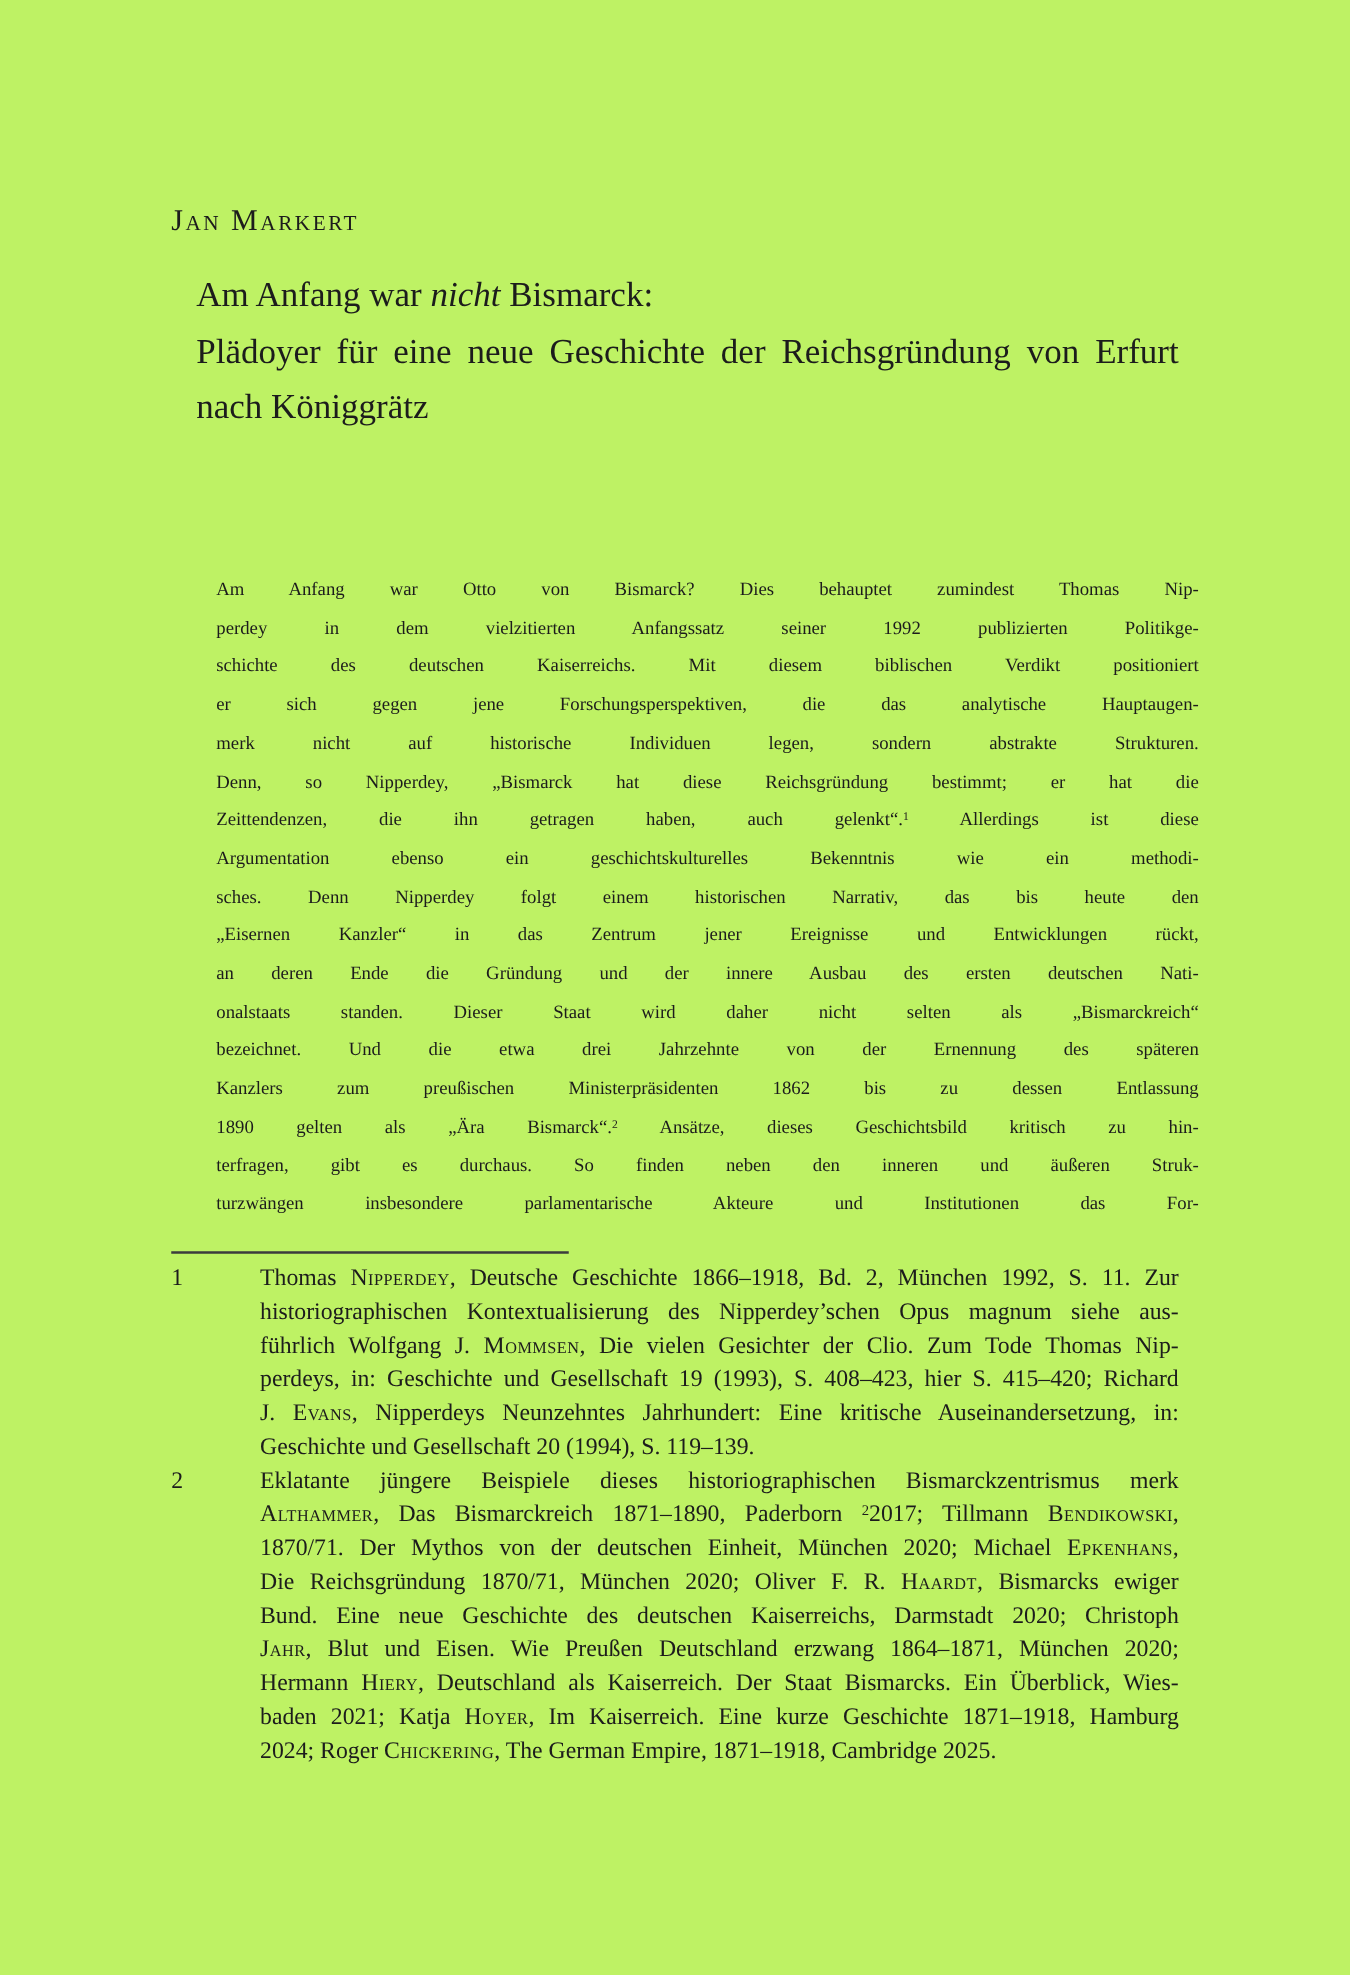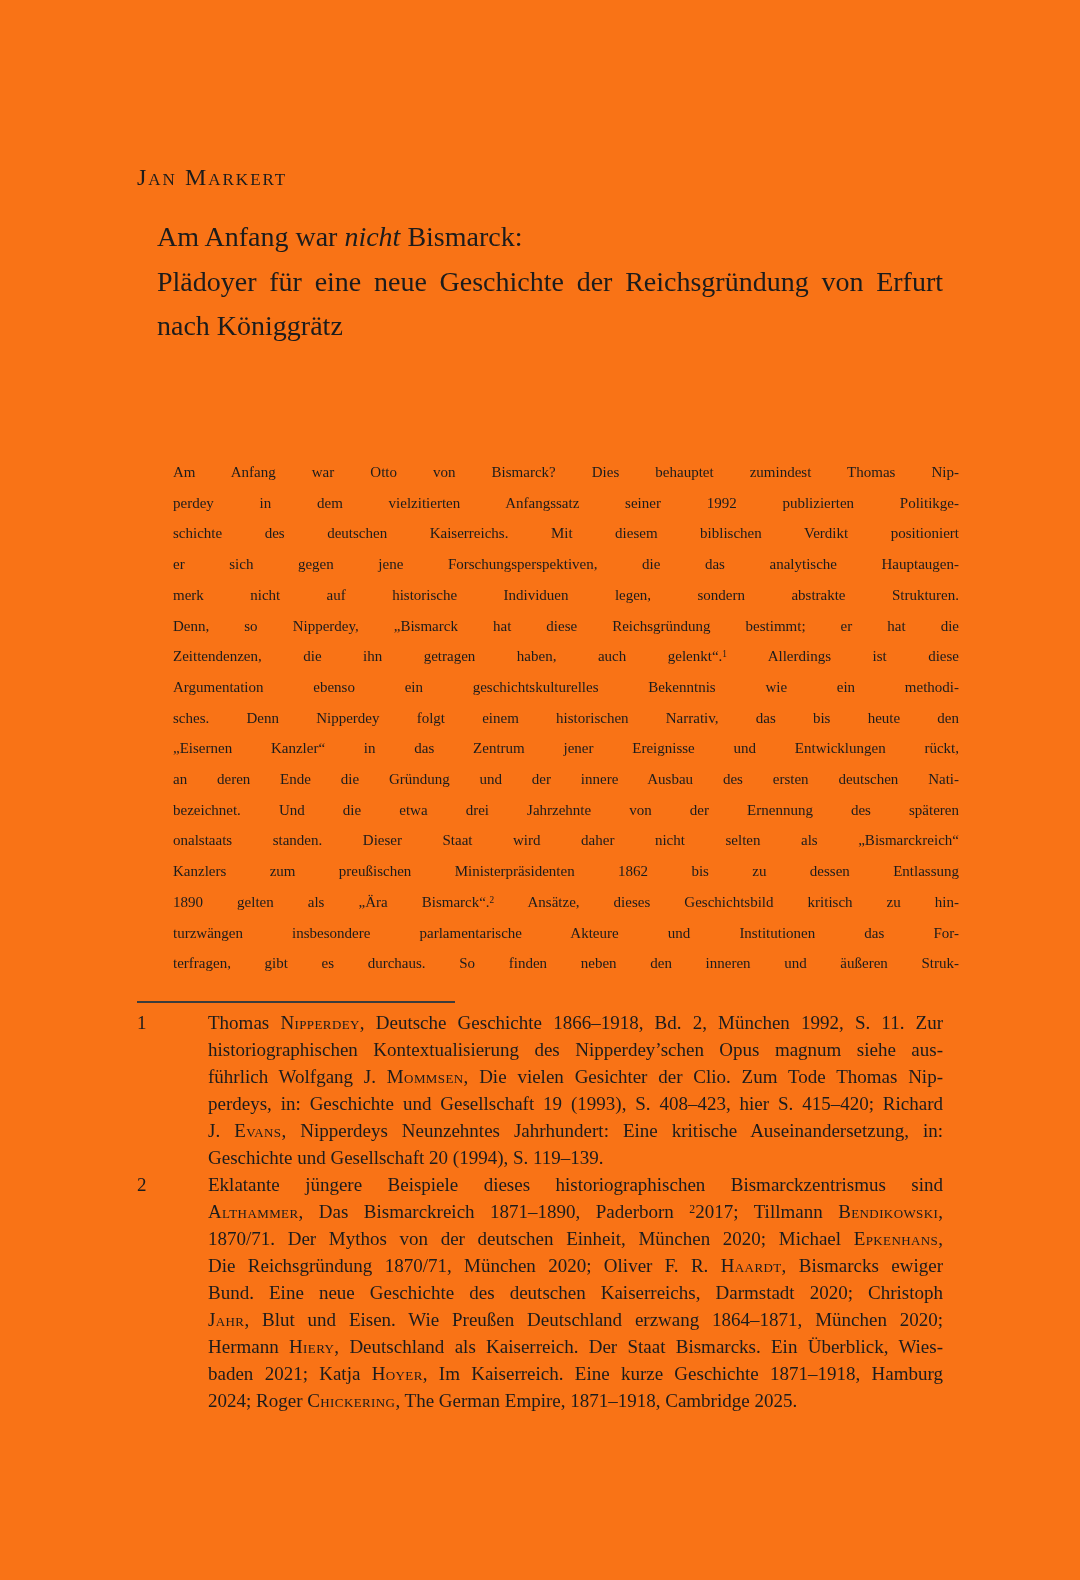--- a/index.html
+++ b/index.html
@@ -1,20 +1,20 @@
 <!DOCTYPE html>
 <html><head>
 <meta charset="utf-8">
 <style>
   html, body { margin: 0; padding: 0; background: #ffffff; }
   .page {
     position: relative;
     width: 1080px;
     height: 1580px;
-    background: #f97316;
+    background: #bef264;
     color: #1c1c1c;
     font-family: "Liberation Serif", serif;
     overflow: hidden;
   }
   .author {
     position: absolute;
     left: 137px;
     top: 164px;
     font-size: 24px;
     font-variant: small-caps;
@@ -84,46 +84,46 @@
       <div class="tline"><span>perdey in dem vielzitierten Anfangssatz seiner 1992 publizierten Politikge-</span></div>
       <div class="tline"><span>schichte des deutschen Kaiserreichs. Mit diesem biblischen Verdikt positioniert</span></div>
       <div class="tline"><span>er sich gegen jene Forschungsperspektiven, die das analytische Hauptaugen-</span></div>
       <div class="tline"><span>merk nicht auf historische Individuen legen, sondern abstrakte Strukturen.</span></div>
       <div class="tline"><span>Denn, so Nipperdey, „Bismarck hat diese Reichsgründung bestimmt; er hat die</span></div>
       <div class="tline"><span>Zeittendenzen, die ihn getragen haben, auch gelenkt“.</span><sup>1</sup><span> Allerdings ist diese</span></div>
       <div class="tline"><span>Argumentation ebenso ein geschichtskulturelles Bekenntnis wie ein methodi-</span></div>
       <div class="tline"><span>sches. Denn Nipperdey folgt einem historischen Narrativ, das bis heute den</span></div>
       <div class="tline"><span>„Eisernen Kanzler“ in das Zentrum jener Ereignisse und Entwicklungen rückt,</span></div>
       <div class="tline"><span>an deren Ende die Gründung und der innere Ausbau des ersten deutschen Nati-</span></div>
+      <div class="tline"><span>onalstaats standen. Dieser Staat wird daher nicht selten als „Bismarckreich“</span></div>
       <div class="tline"><span>bezeichnet. Und die etwa drei Jahrzehnte von der Ernennung des späteren</span></div>
-      <div class="tline"><span>onalstaats standen. Dieser Staat wird daher nicht selten als „Bismarckreich“</span></div>
       <div class="tline"><span>Kanzlers zum preußischen Ministerpräsidenten 1862 bis zu dessen Entlassung</span></div>
       <div class="tline"><span>1890 gelten als „Ära Bismarck“.</span><sup>2</sup><span> Ansätze, dieses Geschichtsbild kritisch zu hin-</span></div>
+      <div class="tline"><span>terfragen, gibt es durchaus. So finden neben den inneren und äußeren Struk-</span></div>
       <div class="tline"><span>turzwängen insbesondere parlamentarische Akteure und Institutionen das For-</span></div>
-      <div class="tline"><span>terfragen, gibt es durchaus. So finden neben den inneren und äußeren Struk-</span></div>
     </div>
 
   <div class="fn-rule"></div>
 
   <div class="footnotes">
     <div class="footnote">
       <span class="fn-num">1</span>
       <div class="fn-text">
           <div class="tline"><span>Thomas </span><span class="sc">Nipperdey</span><span>, Deutsche Geschichte 1866–1918, Bd. 2, München 1992, S. 11. Zur</span></div>
           <div class="tline"><span>historiographischen Kontextualisierung des Nipperdey’schen Opus magnum siehe aus-</span></div>
           <div class="tline"><span>führlich Wolfgang J. </span><span class="sc">Mommsen</span><span>, Die vielen Gesichter der Clio. Zum Tode Thomas Nip-</span></div>
           <div class="tline"><span>perdeys, in: Geschichte und Gesellschaft 19 (1993), S. 408–423, hier S. 415–420; Richard</span></div>
           <div class="tline"><span>J. </span><span class="sc">Evans</span><span>, Nipperdeys Neunzehntes Jahrhundert: Eine kritische Auseinandersetzung, in:</span></div>
           <div class="tline noj"><span>Geschichte und Gesellschaft 20 (1994), S. 119–139.</span></div>
         </div>
     </div>
     <div class="footnote">
       <span class="fn-num">2</span>
       <div class="fn-text">
-          <div class="tline"><span>Eklatante jüngere Beispiele dieses historiographischen Bismarckzentrismus sind</span></div>
+          <div class="tline"><span>Eklatante jüngere Beispiele dieses historiographischen Bismarckzentrismus merk</span></div>
           <div class="tline"><span class="sc">Althammer</span><span>, Das Bismarckreich 1871–1890, Paderborn </span><sup>2</sup><span>2017; Tillmann </span><span class="sc">Bendikowski</span><span>,</span></div>
           <div class="tline"><span>1870/71. Der Mythos von der deutschen Einheit, München 2020; Michael </span><span class="sc">Epkenhans</span><span>,</span></div>
           <div class="tline"><span>Die Reichsgründung 1870/71, München 2020; Oliver F. R. </span><span class="sc">Haardt</span><span>, Bismarcks ewiger</span></div>
           <div class="tline"><span>Bund. Eine neue Geschichte des deutschen Kaiserreichs, Darmstadt 2020; Christoph</span></div>
           <div class="tline"><span class="sc">Jahr</span><span>, Blut und Eisen. Wie Preußen Deutschland erzwang 1864–1871, München 2020;</span></div>
           <div class="tline"><span>Hermann </span><span class="sc">Hiery</span><span>, Deutschland als Kaiserreich. Der Staat Bismarcks. Ein Überblick, Wies-</span></div>
           <div class="tline"><span>baden 2021; Katja </span><span class="sc">Hoyer</span><span>, Im Kaiserreich. Eine kurze Geschichte 1871–1918, Hamburg</span></div>
           <div class="tline noj"><span>2024; Roger </span><span class="sc">Chickering</span><span>, The German Empire, 1871–1918, Cambridge 2025.</span></div>
         </div>
     </div>

